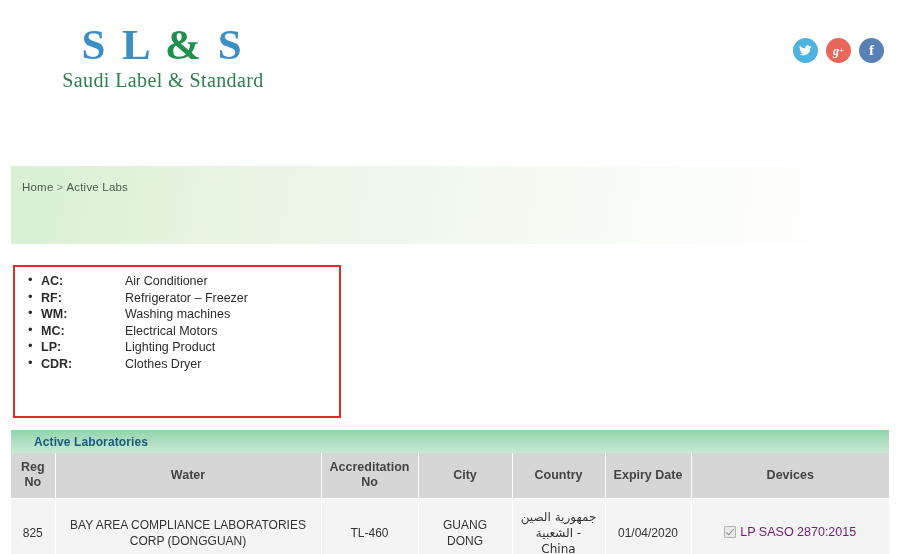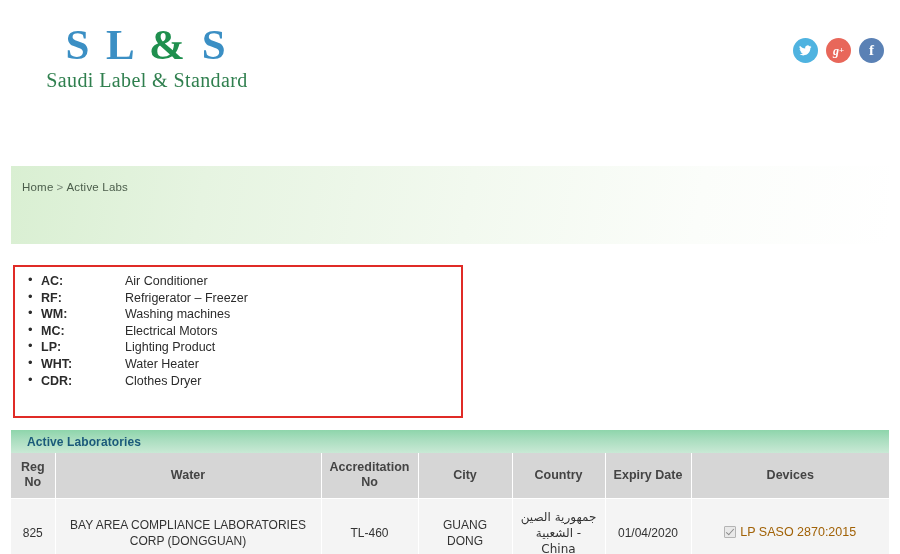--- a/index.html
+++ b/index.html
@@ -14,20 +14,21 @@
     font-family: "Liberation Sans", sans-serif;
     color: #333333;
     position: relative;
   }
 
   
   .site-header {
     position: relative;
     height: 148px;
     background: #ffffff;
+    margin-left: 16px;
   }
   .logo-block {
     position: absolute;
     left: 22px;
     top: 22px;
     width: 250px;
     text-align: center;
   }
   .logo-main {
     font-family: "Liberation Serif", serif;
@@ -113,21 +114,21 @@
     font-weight: normal;
     letter-spacing: -0.2px;
     line-height: 1.15;
   }
 
   
   .legend-box {
     position: absolute;
     left: 13px;
     top: 265px;
-    width: 450px;
+    width: 328px;
     height: 153px;
     border: 2px solid #e02b26;
     box-sizing: border-box;
     background: #ffffff;
     padding: 6px 0 1px 0;
   }
   .legend-list {
     list-style: none;
     margin: 0;
     padding: 0 0 0 26px;
@@ -164,21 +165,21 @@
     position: absolute;
     left: 11px;
     top: 430px;
     width: 878px;
   }
   .panel-heading {
     height: 23px;
     background: linear-gradient(to bottom, #8ed5ab 0%, #a8ddbe 40%, #c9e9d5 100%);
     display: flex;
     align-items: center;
-    padding-left: 16px;
+    padding-left: 23px;
     box-sizing: border-box;
   }
   .panel-heading-title {
     font-size: 12px;
     font-weight: bold;
     color: #1b5a7a;
     letter-spacing: .1px;
   }
   table.lab-table {
     width: 878px;
@@ -238,21 +239,21 @@
     content: "";
     position: absolute;
     left: 3px;
     top: 0px;
     width: 3px;
     height: 7px;
     border: solid #8a8a8a;
     border-width: 0 1.6px 1.6px 0;
     transform: rotate(42deg);
   }
-  .device-label { font-size: 12.5px; color: #a16207; }
+  .device-label { font-size: 12.5px; color: #701a75; }
 
   
   col.c-reg   { width: 44px; }
   col.c-num   { width: 266px; }
   col.c-acc   { width: 97px; }
   col.c-city  { width: 94px; }
   col.c-ctry  { width: 93px; }
   col.c-exp   { width: 86px; }
   col.c-dev   { width: 198px; }
 </style>
@@ -302,24 +303,20 @@
         <span class="legend-code">WM:</span>
         <span class="legend-desc">Washing machines</span>
       </li>
     <li>
         <span class="legend-code">MC:</span>
         <span class="legend-desc">Electrical Motors</span>
       </li>
     <li>
         <span class="legend-code">LP:</span>
         <span class="legend-desc">Lighting Product</span>
-      </li>
-    <li>
-        <span class="legend-code">WHT:</span>
-        <span class="legend-desc">Water Heater</span>
       </li>
     <li>
         <span class="legend-code">CDR:</span>
         <span class="legend-desc">Clothes Dryer</span>
       </li>
   </ul>
 </div>
 
 <div class="table-panel">
   <div class="panel-heading">

